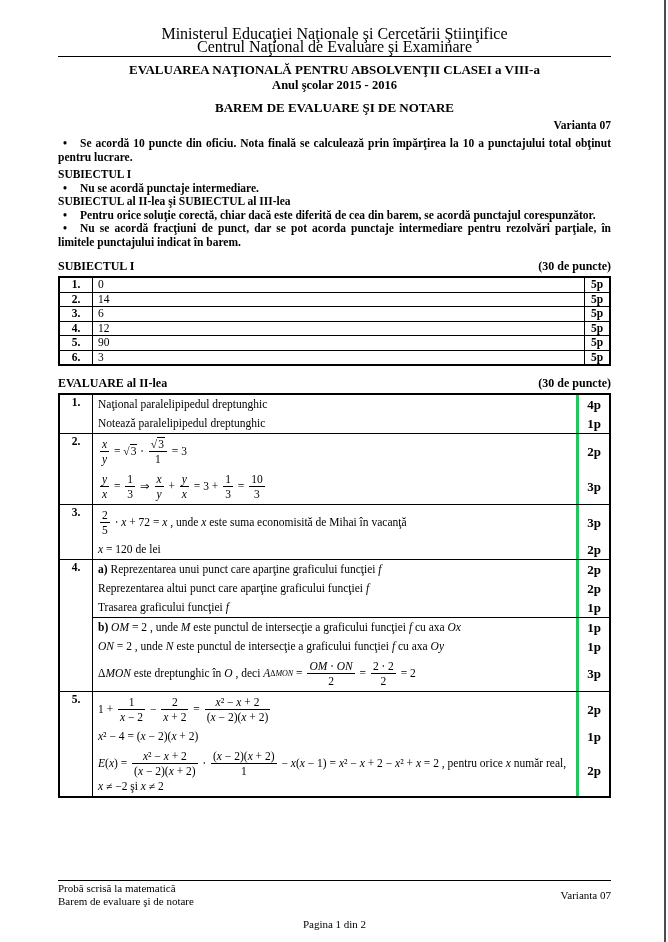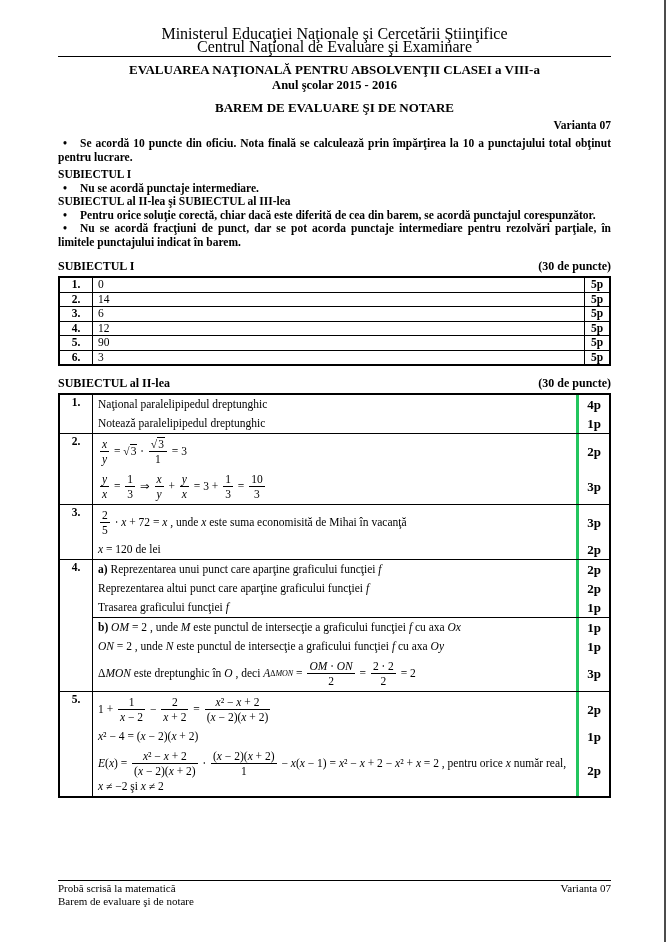--- a/index.html
+++ b/index.html
@@ -48,21 +48,21 @@
   .txt.bold{font-weight:bold;}
   .frac{display:inline-block;vertical-align:middle;text-align:center;margin:1px 2px;}
   .fnum{display:block;border-bottom:1px solid #000;padding:0 2px;line-height:14px;}
   .fden{display:block;padding:0 2px;line-height:14px;}
   .sqrt{white-space:nowrap;}
   .rad{border-top:1px solid #000;padding:0 1px;}
   .msub{font-size:8px;vertical-align:-3px;}
   
   .footer{position:absolute;left:58px;right:57px;top:880px;font-size:11px;line-height:13px;}
   .footer-rule{border-top:1px solid #000;margin-bottom:1px;}
-  .footer-row{display:flex;justify-content:space-between;align-items:flex-start;}
+  .footer-row{display:flex;justify-content:space-between;align-items:center;}
   .footer-right{font-weight:normal;}
   .footer-page{text-align:center;margin-top:10px;}
   .right-edge{position:absolute;top:0;left:664px;width:2px;height:942px;background:#4c4c4c;}
 </style>
 </head>
 <body>
 
 <div class="page">
 
   <div class="center ministry">Ministerul Educaţiei Naţionale şi Cercetării Ştiinţifice</div>
@@ -114,21 +114,21 @@
         <div class="t1-pts">5p</div>
       </div>
       <div class="t1-row">
         <div class="t1-num">6.</div>
         <div class="t1-ans">3</div>
         <div class="t1-pts">5p</div>
       </div>
     </div>
 
   <div class="sec-head mt10">
-    <span>SUBIECTUL al II-lea</span>
+    <span>EVALUARE al II-lea</span>
     <span>(30 de puncte)</span>
   </div>
   <div class="tbl">
       <div class="t2-row">
         <div class="t2-num">1.</div>
         <div class="t2-body">
           <div class="t2-block">
             <div class="t2-line">
               <div class="t2-content">
                 <span class="txt">Naţional paralelipipedul dreptunghic</span>
@@ -318,16 +318,17 @@
 
   <div class="footer">
     <div class="footer-rule"></div>
     <div class="footer-row">
       <div>
         <div>Probă scrisă la matematică</div>
         <div>Barem de evaluare şi de notare</div>
       </div>
       <div class="footer-right">Varianta 07</div>
     </div>
+    <div class="footer-page">Pagina 1 din 2</div>
   </div>
 </div>
 
 <div class="right-edge"></div>
 
 </body></html>

